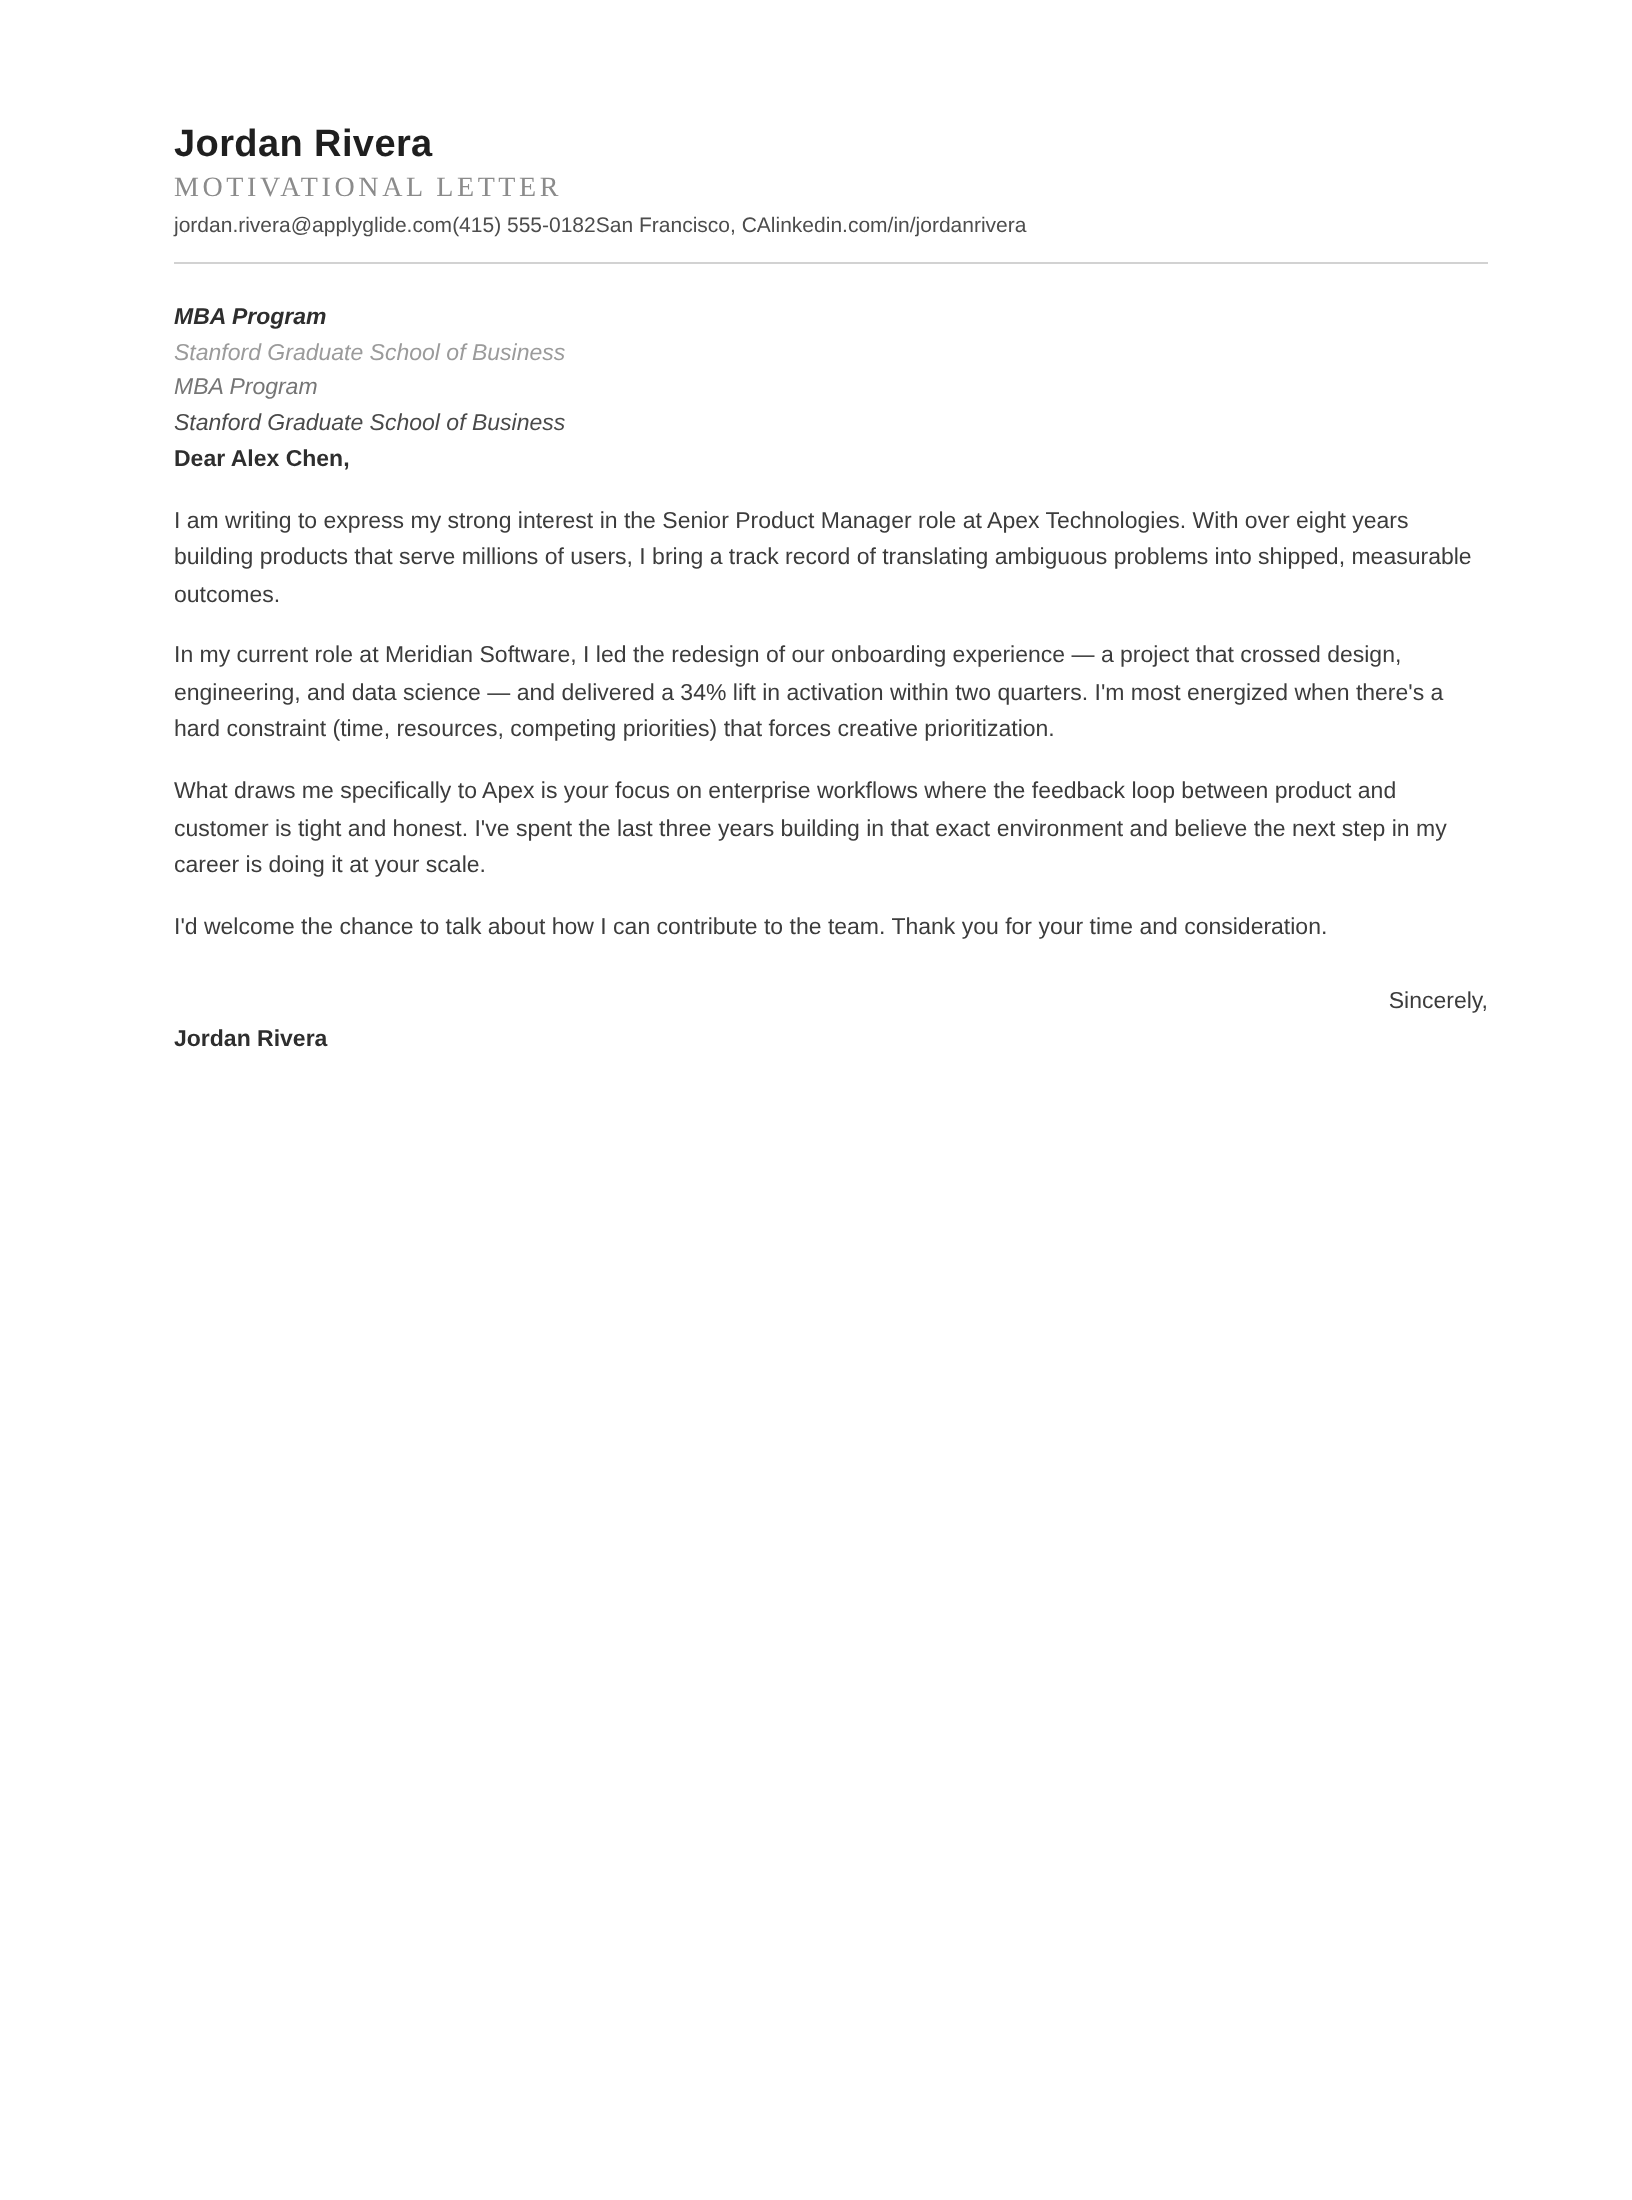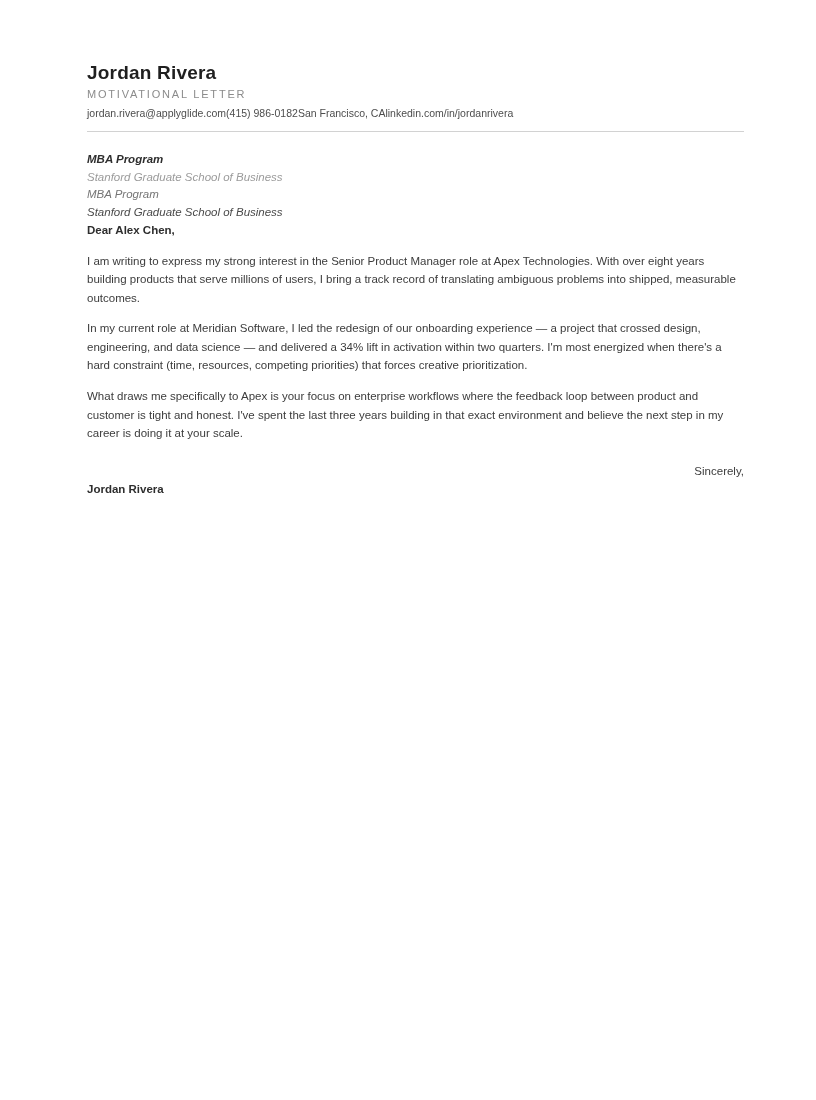--- a/index.html
+++ b/index.html
@@ -21,25 +21,26 @@
   .doc-header { }
   .doc-name {
     font-size: 19px;
     line-height: 20px;
     font-weight: bold;
     color: #1f1f1f;
     letter-spacing: 0.2px;
   }
   .doc-type {
     margin-top: 6px;
-    font-size: 11px;
+    font-size: 14px;
     line-height: 11px;
     letter-spacing: 1.8px;
     color: #8b8b8b;
     text-transform: uppercase;
+    font-family: Liberation Serif, serif;
   }
   .contact-row {
     margin-top: 7px;
     display: flex;
     flex-wrap: wrap;
     font-size: 10.5px;
     line-height: 12px;
     color: #4d4d4d;
   }
   .header-rule {
@@ -81,21 +82,21 @@
 </head>
 <body>
 
 <div class="page">
 
   <div class="doc-header">
     <div class="doc-name">Jordan Rivera</div>
     <div class="doc-type">MOTIVATIONAL LETTER</div>
     <div class="contact-row">
       <span>jordan.rivera@applyglide.com</span>
-      <span>(415) 986-0182</span>
+      <span>(415) 555-0182</span>
       <span>San Francisco, CA</span>
       <span>linkedin.com/in/jordanrivera</span>
     </div>
     <hr class="header-rule">
   </div>
 
   <div class="letter">
 
 
     <div class="recipient-block">
@@ -103,20 +104,21 @@
       <div class="r-line r-light">Stanford Graduate School of Business</div>
       <div class="r-line r-mid">MBA Program</div>
       <div class="r-line r-dark">Stanford Graduate School of Business</div>
     </div>
 
     <div class="salutation">Dear Alex Chen,</div>
 
     <p class="para">I am writing to express my strong interest in the Senior Product Manager role at Apex Technologies. With over eight years building products that serve millions of users, I bring a track record of translating ambiguous problems into shipped, measurable outcomes.</p>
     <p class="para">In my current role at Meridian Software, I led the redesign of our onboarding experience — a project that crossed design, engineering, and data science — and delivered a 34% lift in activation within two quarters. I'm most energized when there's a hard constraint (time, resources, competing priorities) that forces creative prioritization.</p>
     <p class="para">What draws me specifically to Apex is your focus on enterprise workflows where the feedback loop between product and customer is tight and honest. I've spent the last three years building in that exact environment and believe the next step in my career is doing it at your scale.</p>
+    <p class="para">I'd welcome the chance to talk about how I can contribute to the team. Thank you for your time and consideration.</p>
 
     <div class="closing-block">
       <div class="closing-line">Sincerely,</div>
       <div class="signature-line">Jordan Rivera</div>
     </div>
 
   </div>
 </div>
 
 </body></html>

